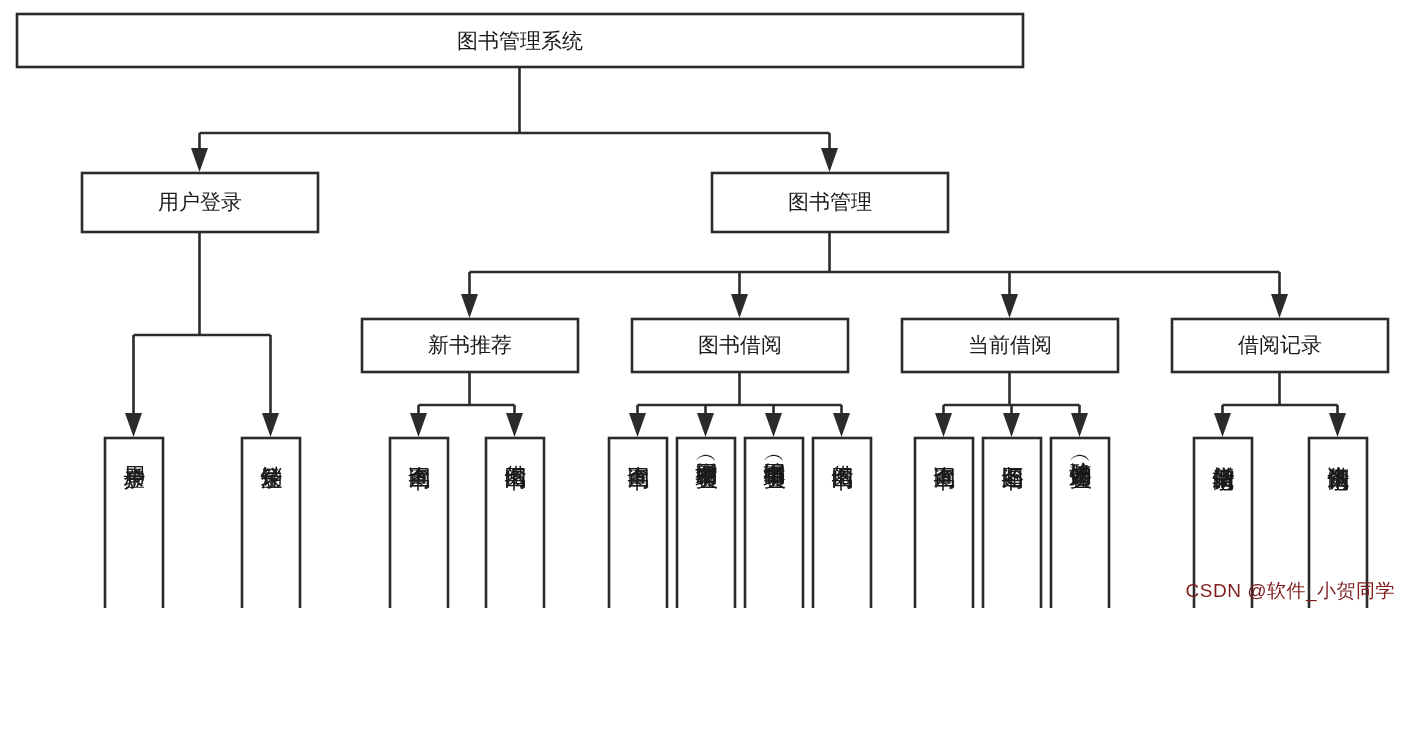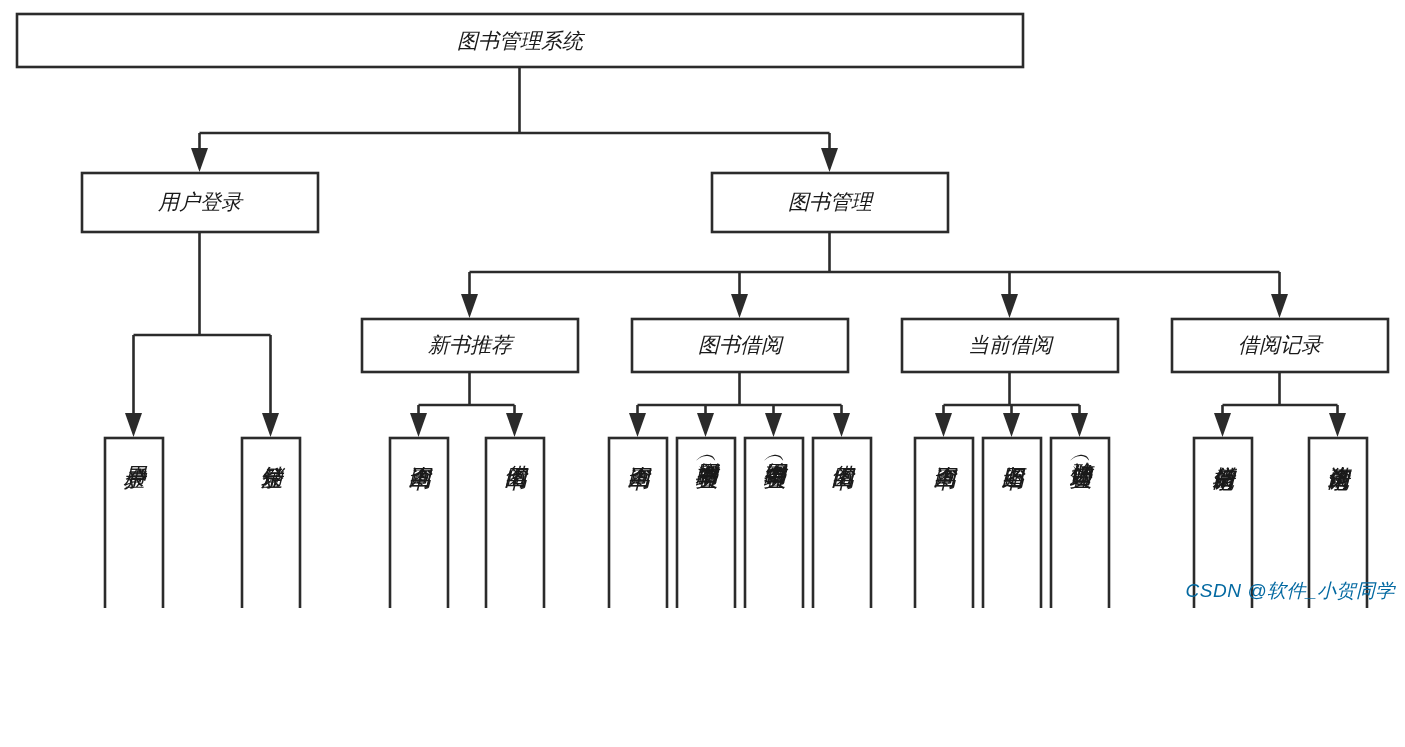--- a/index.html
+++ b/index.html
@@ -9,21 +9,20 @@
   }
   body {
     font-family: "Liberation Sans", "DejaVu Sans", sans-serif;
   }
   #stage {
     position: relative;
     width: 1405px;
     height: 608px;
     background: #ffffff;
     overflow: hidden;
-    font-style: italic;
   }
   #diagram-svg {
     position: absolute;
     left: 0;
     top: 0;
     width: 1405px;
     height: 747px;
   }
   .node-box {
     fill: #ffffff;
@@ -68,21 +67,21 @@
     align-items: flex-start;
     justify-content: center;
     overflow: hidden;
   }
   .watermark {
     position: absolute;
     right: 10px;
     bottom: 4px;
     font-family: "Liberation Sans", "DejaVu Sans", sans-serif;
     font-size: 19px;
-    color: #0369a1;
+    color: #7f1d1d;
     letter-spacing: 0.5px;
     white-space: nowrap;
     user-select: none;
     text-align: right;
   }
 </style>
 </head>
 <body>
 
 <div id="stage">

